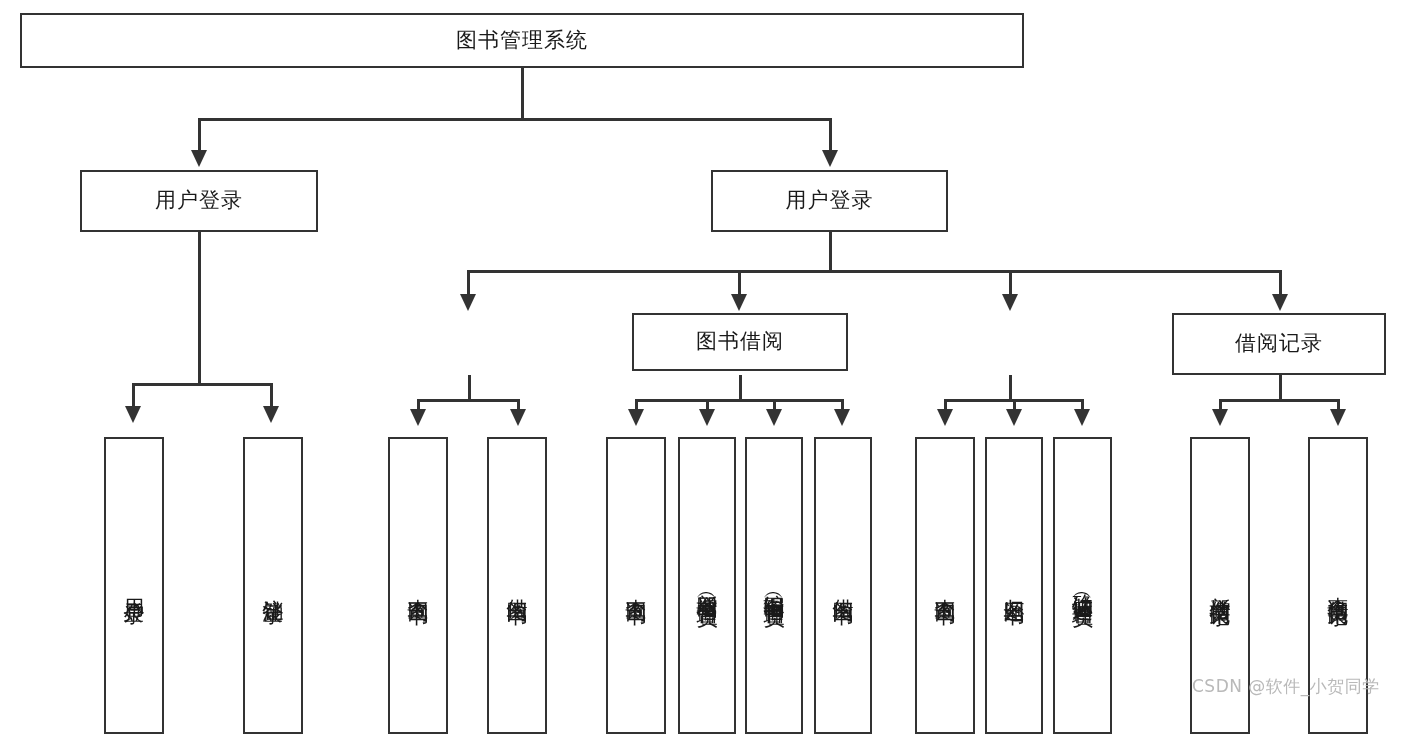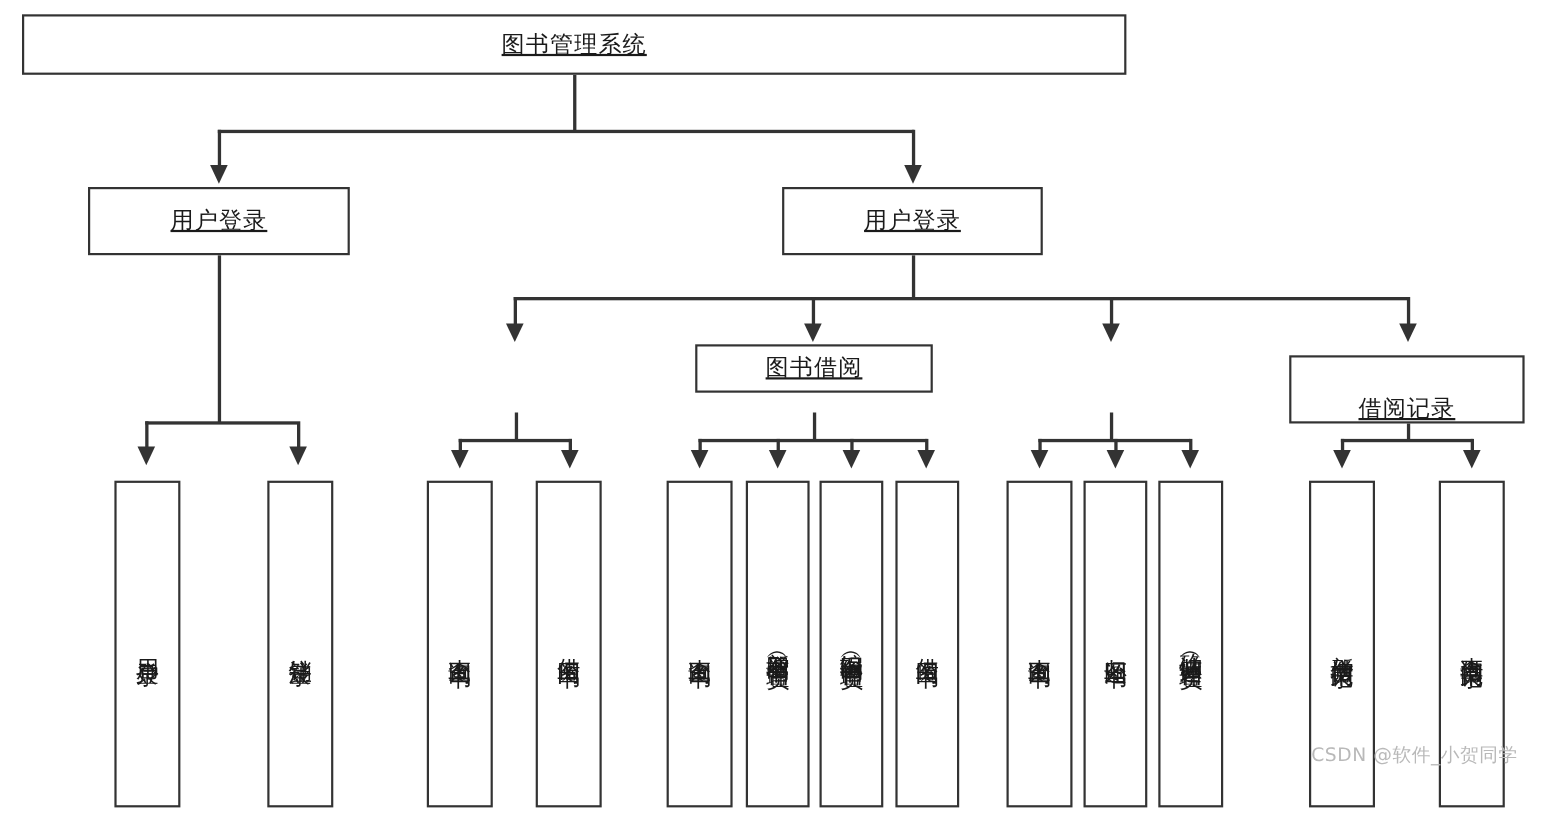--- a/index.html
+++ b/index.html
@@ -28,21 +28,20 @@
     display: flex;
     align-items: center;
     justify-content: center;
     color: #1a1a1a;
     z-index: 3;
   }
   .node.horizontal {
     font-size: 21px;
     letter-spacing: 1px;
     line-height: 1.1;
-    text-decoration: underline;
   }
   
   .node.vertical {
     writing-mode: vertical-rl;
     text-orientation: upright;
     font-size: 21px;
     line-height: 1.15;
     letter-spacing: 2px;
     padding: 6px 0;
     align-items: center;
@@ -94,24 +93,24 @@
     <span class="label">图书管理系统</span>
   </div>
 
   <div class="node horizontal" style="left:80px; top:170px; width:238px; height:62px;">
     <span class="label">用户登录</span>
   </div>
   <div class="node horizontal" style="left:711px; top:170px; width:237px; height:62px;">
     <span class="label">用户登录</span>
   </div>
 
-  <div class="node horizontal" style="left:632px; top:313px; width:216px; height:44px;">
+  <div class="node horizontal" style="left:632px; top:313px; width:216px; height:58px;">
     <span class="label">图书借阅</span>
   </div>
-  <div class="node horizontal" style="left:1172px; top:323px; width:214px; height:62px;align-items:flex-end;">
+  <div class="node horizontal" style="left:1172px; top:313px; width:214px; height:62px;">
     <span class="label">借阅记录</span>
   </div>
 
   <div class="node vertical" style="left:104px; top:437px; width:60px; height:297px;">
     <span class="label">用户登录</span>
   </div>
   <div class="node vertical" style="left:243px; top:437px; width:60px; height:297px;">
     <span class="label">注销登录</span>
   </div>
 

